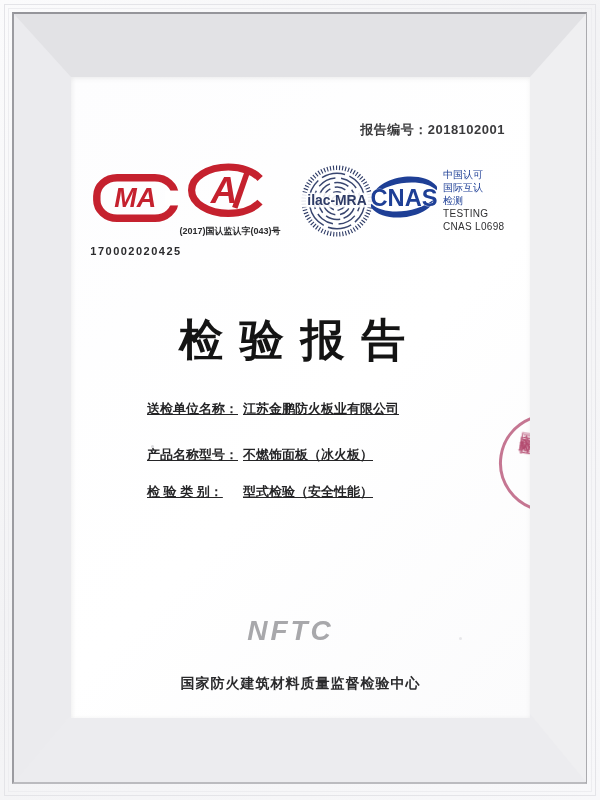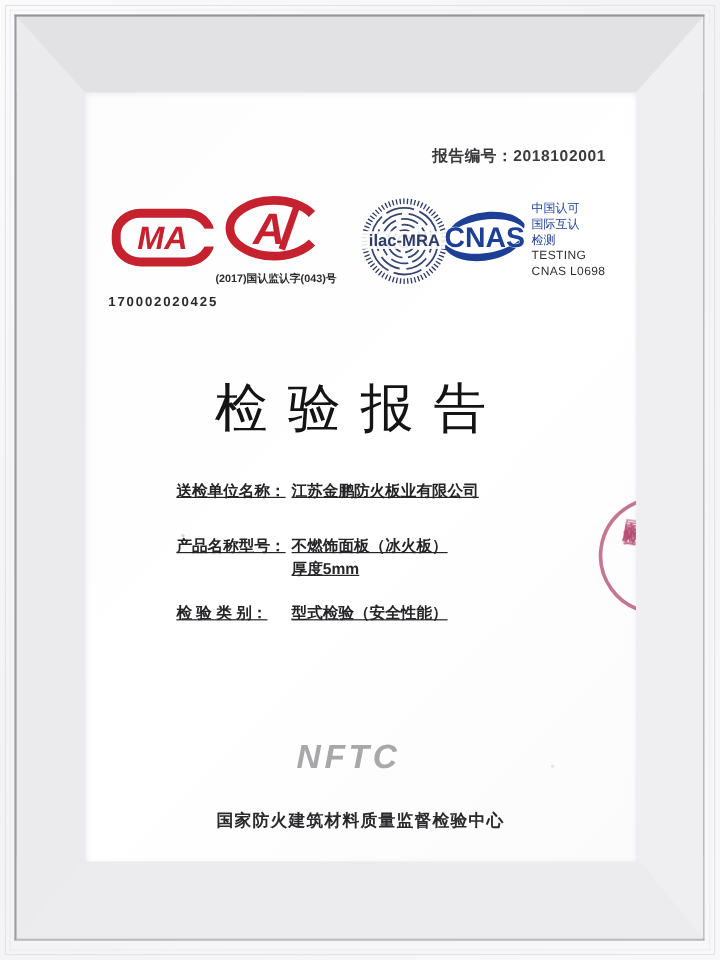--- a/index.html
+++ b/index.html
@@ -37,21 +37,21 @@
   .logo-cal { position:absolute; left:104px; top:86px; width:110px; text-align:center; }
   .logo-cal .code { margin-top:2px; font-size:9px; font-weight:bold; color:#2b2b2d; }
   .logo-ilac { position:absolute; left:218px; top:87px; width:74px; height:74px;margin-left:11px; }
   .logo-cnas { position:absolute; left:296px; top:91px; width:74px; height:58px; }
   .cnas-text { position:absolute; left:372px; top:91px; width:84px;
     font-size:10px; line-height:13px; font-weight:normal; }
   .cnas-text .zh { color:#1e3f96; }
   .cnas-text .en { color:#2f2f31; letter-spacing:.3px; }
   
   .title { position:absolute; top:234px; left:0; width:100%; text-align:center;
-    font-size:44px; font-weight:normal; color:#141414; letter-spacing:.38em; }
+    font-size:44px; font-weight:bold; color:#141414; letter-spacing:.38em; }
   
   .fields { position:absolute; left:76px; top:322px; font-size:13px;
     line-height:19px; color:#252527; font-weight:bold;text-decoration:underline; }
   .field-row { display:flex; margin-bottom:27px; }
   .field-row:nth-of-type(2) { margin-bottom:18px; }
   .field-label { width:96px; flex:none; }
   .field-value { }
   
   .nftc { position:absolute; top:538px; left:0; width:calc(100% - 20px);
     text-align:center; font-size:28px; font-weight:bold; font-style:italic;
@@ -141,21 +141,20 @@
         <div class="field-label">送检单位名称：</div>
         <div class="field-value">
           <div>江苏金鹏防火板业有限公司</div>
           <div></div>
         </div>
       </div>
       <div class="field-row">
         <div class="field-label">产品名称型号：</div>
         <div class="field-value">
           <div>不燃饰面板（冰火板）</div>
-          <div>厚度5mm</div>
         </div>
       </div>
       <div class="field-row">
         <div class="field-label">检 验 类 别：</div>
         <div class="field-value">
           <div>型式检验（安全性能）</div>
           <div></div>
         </div>
       </div>
     </div>

